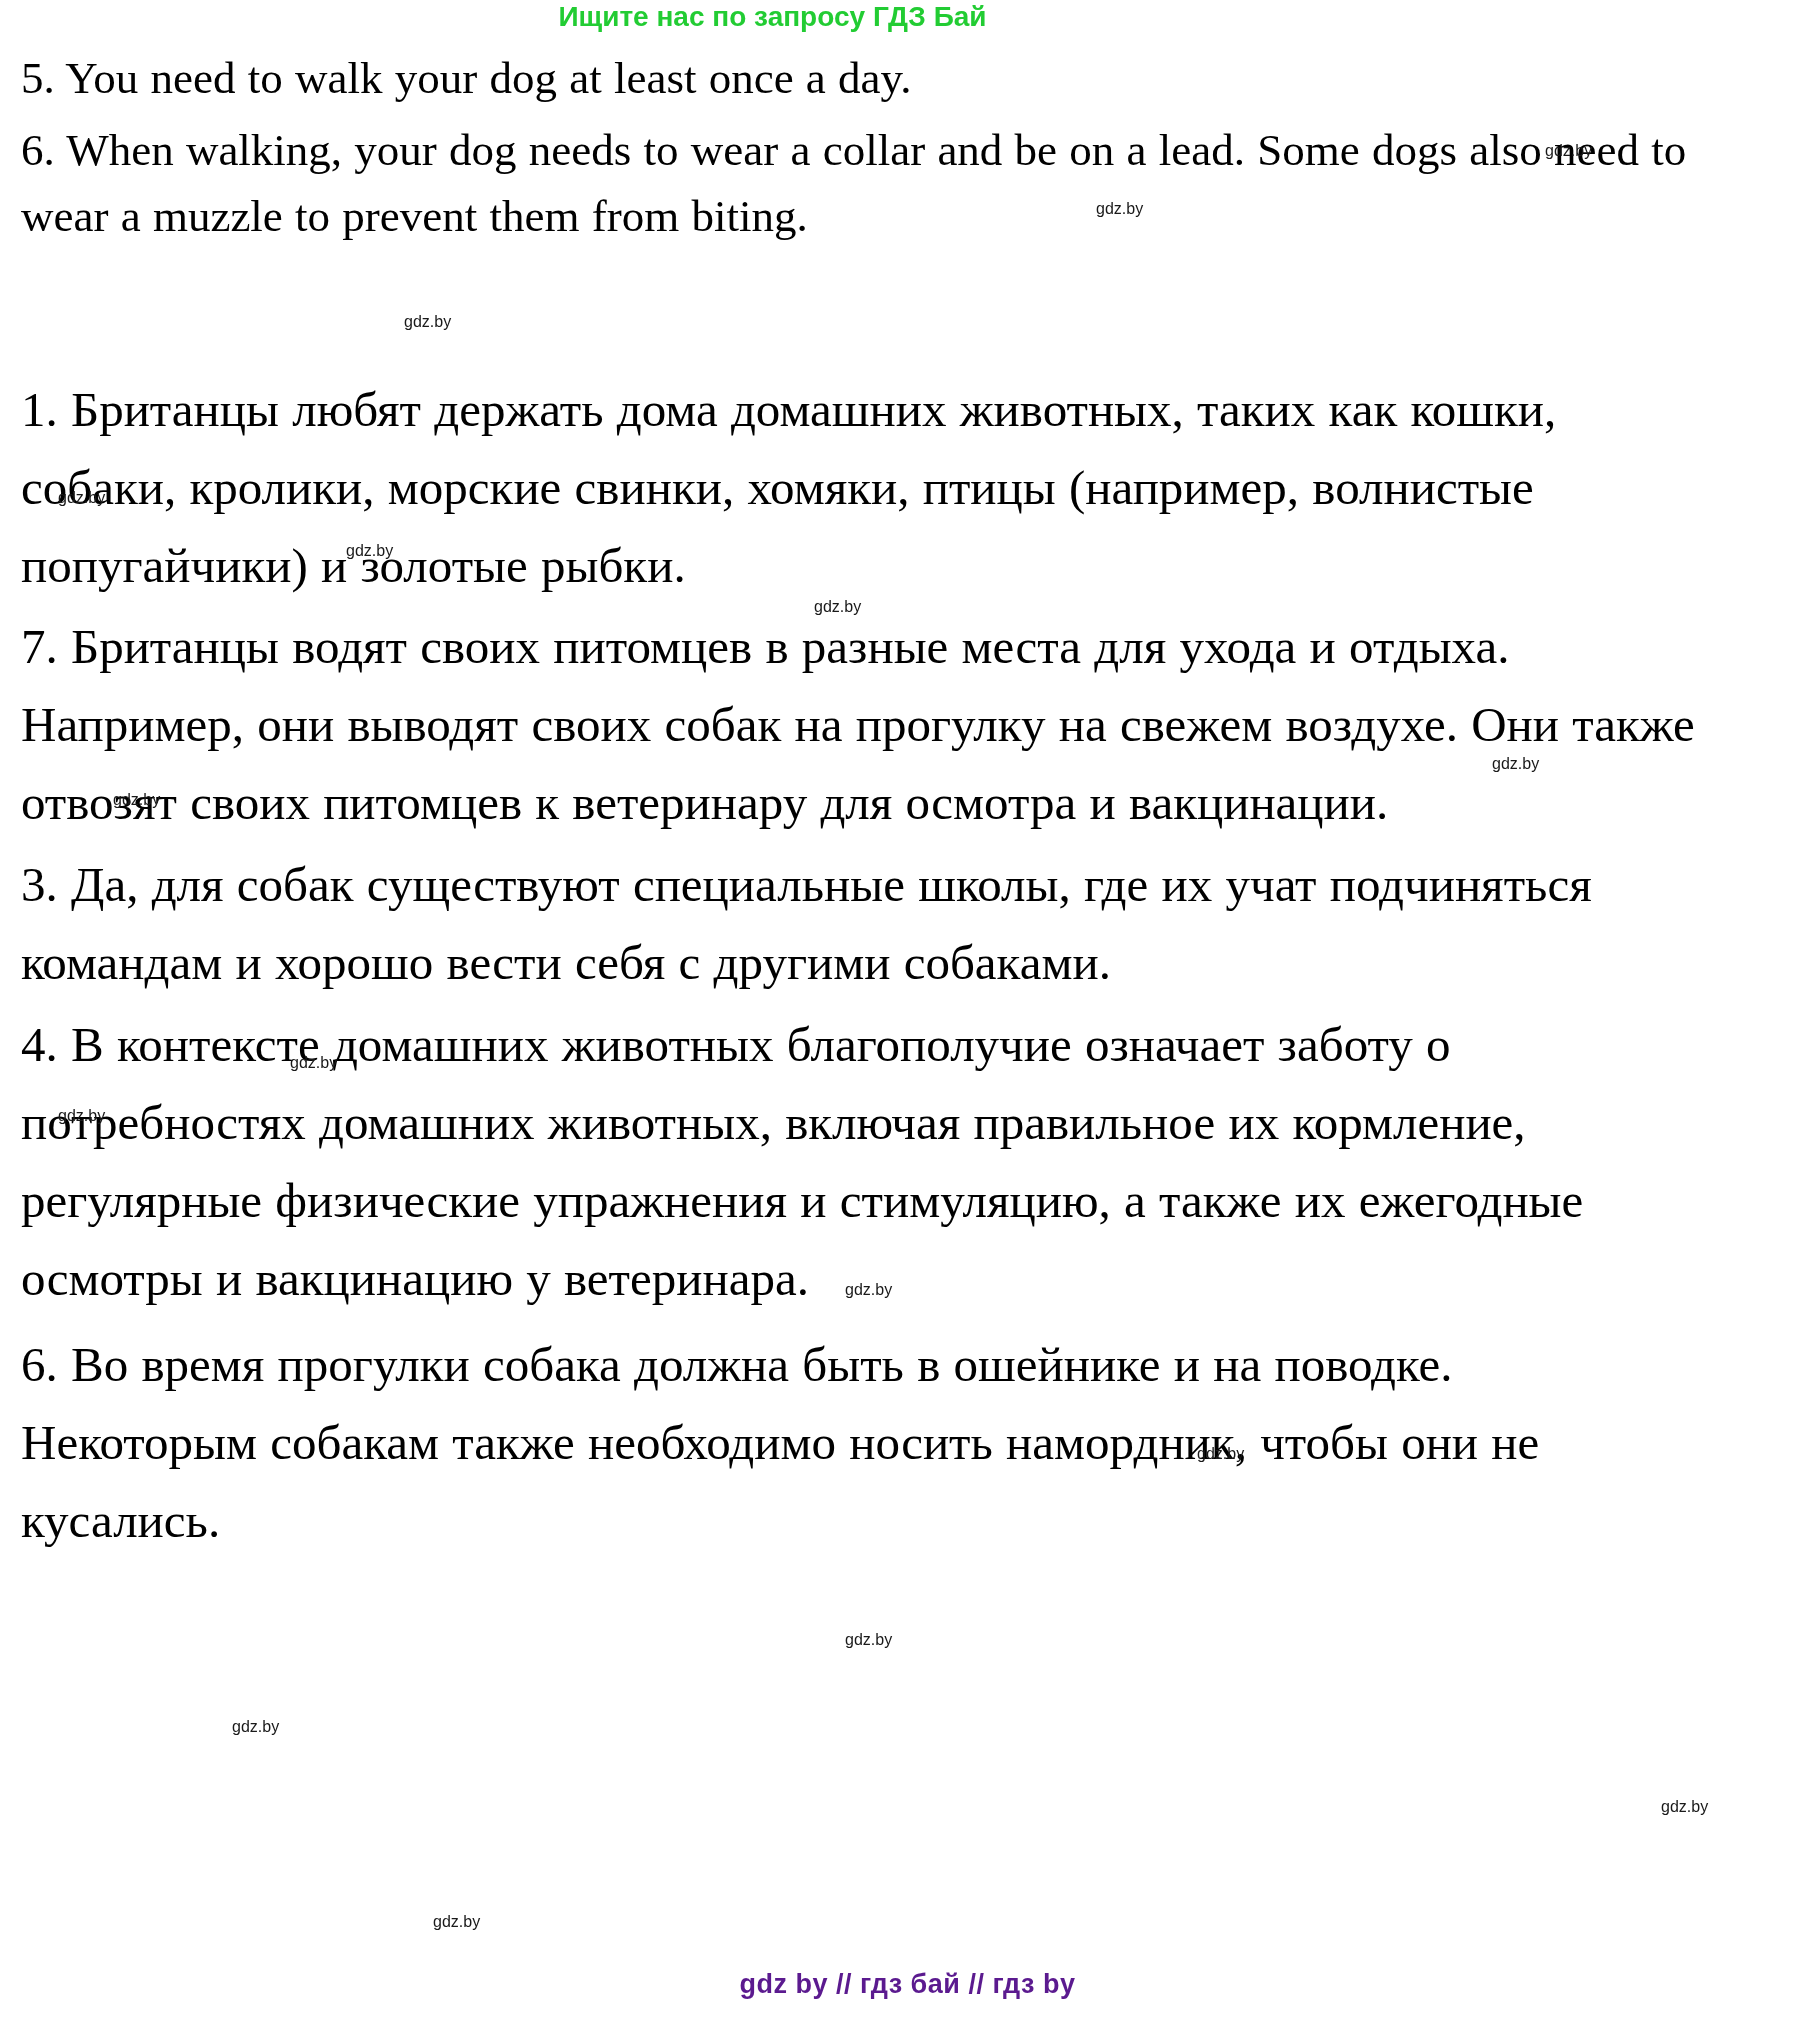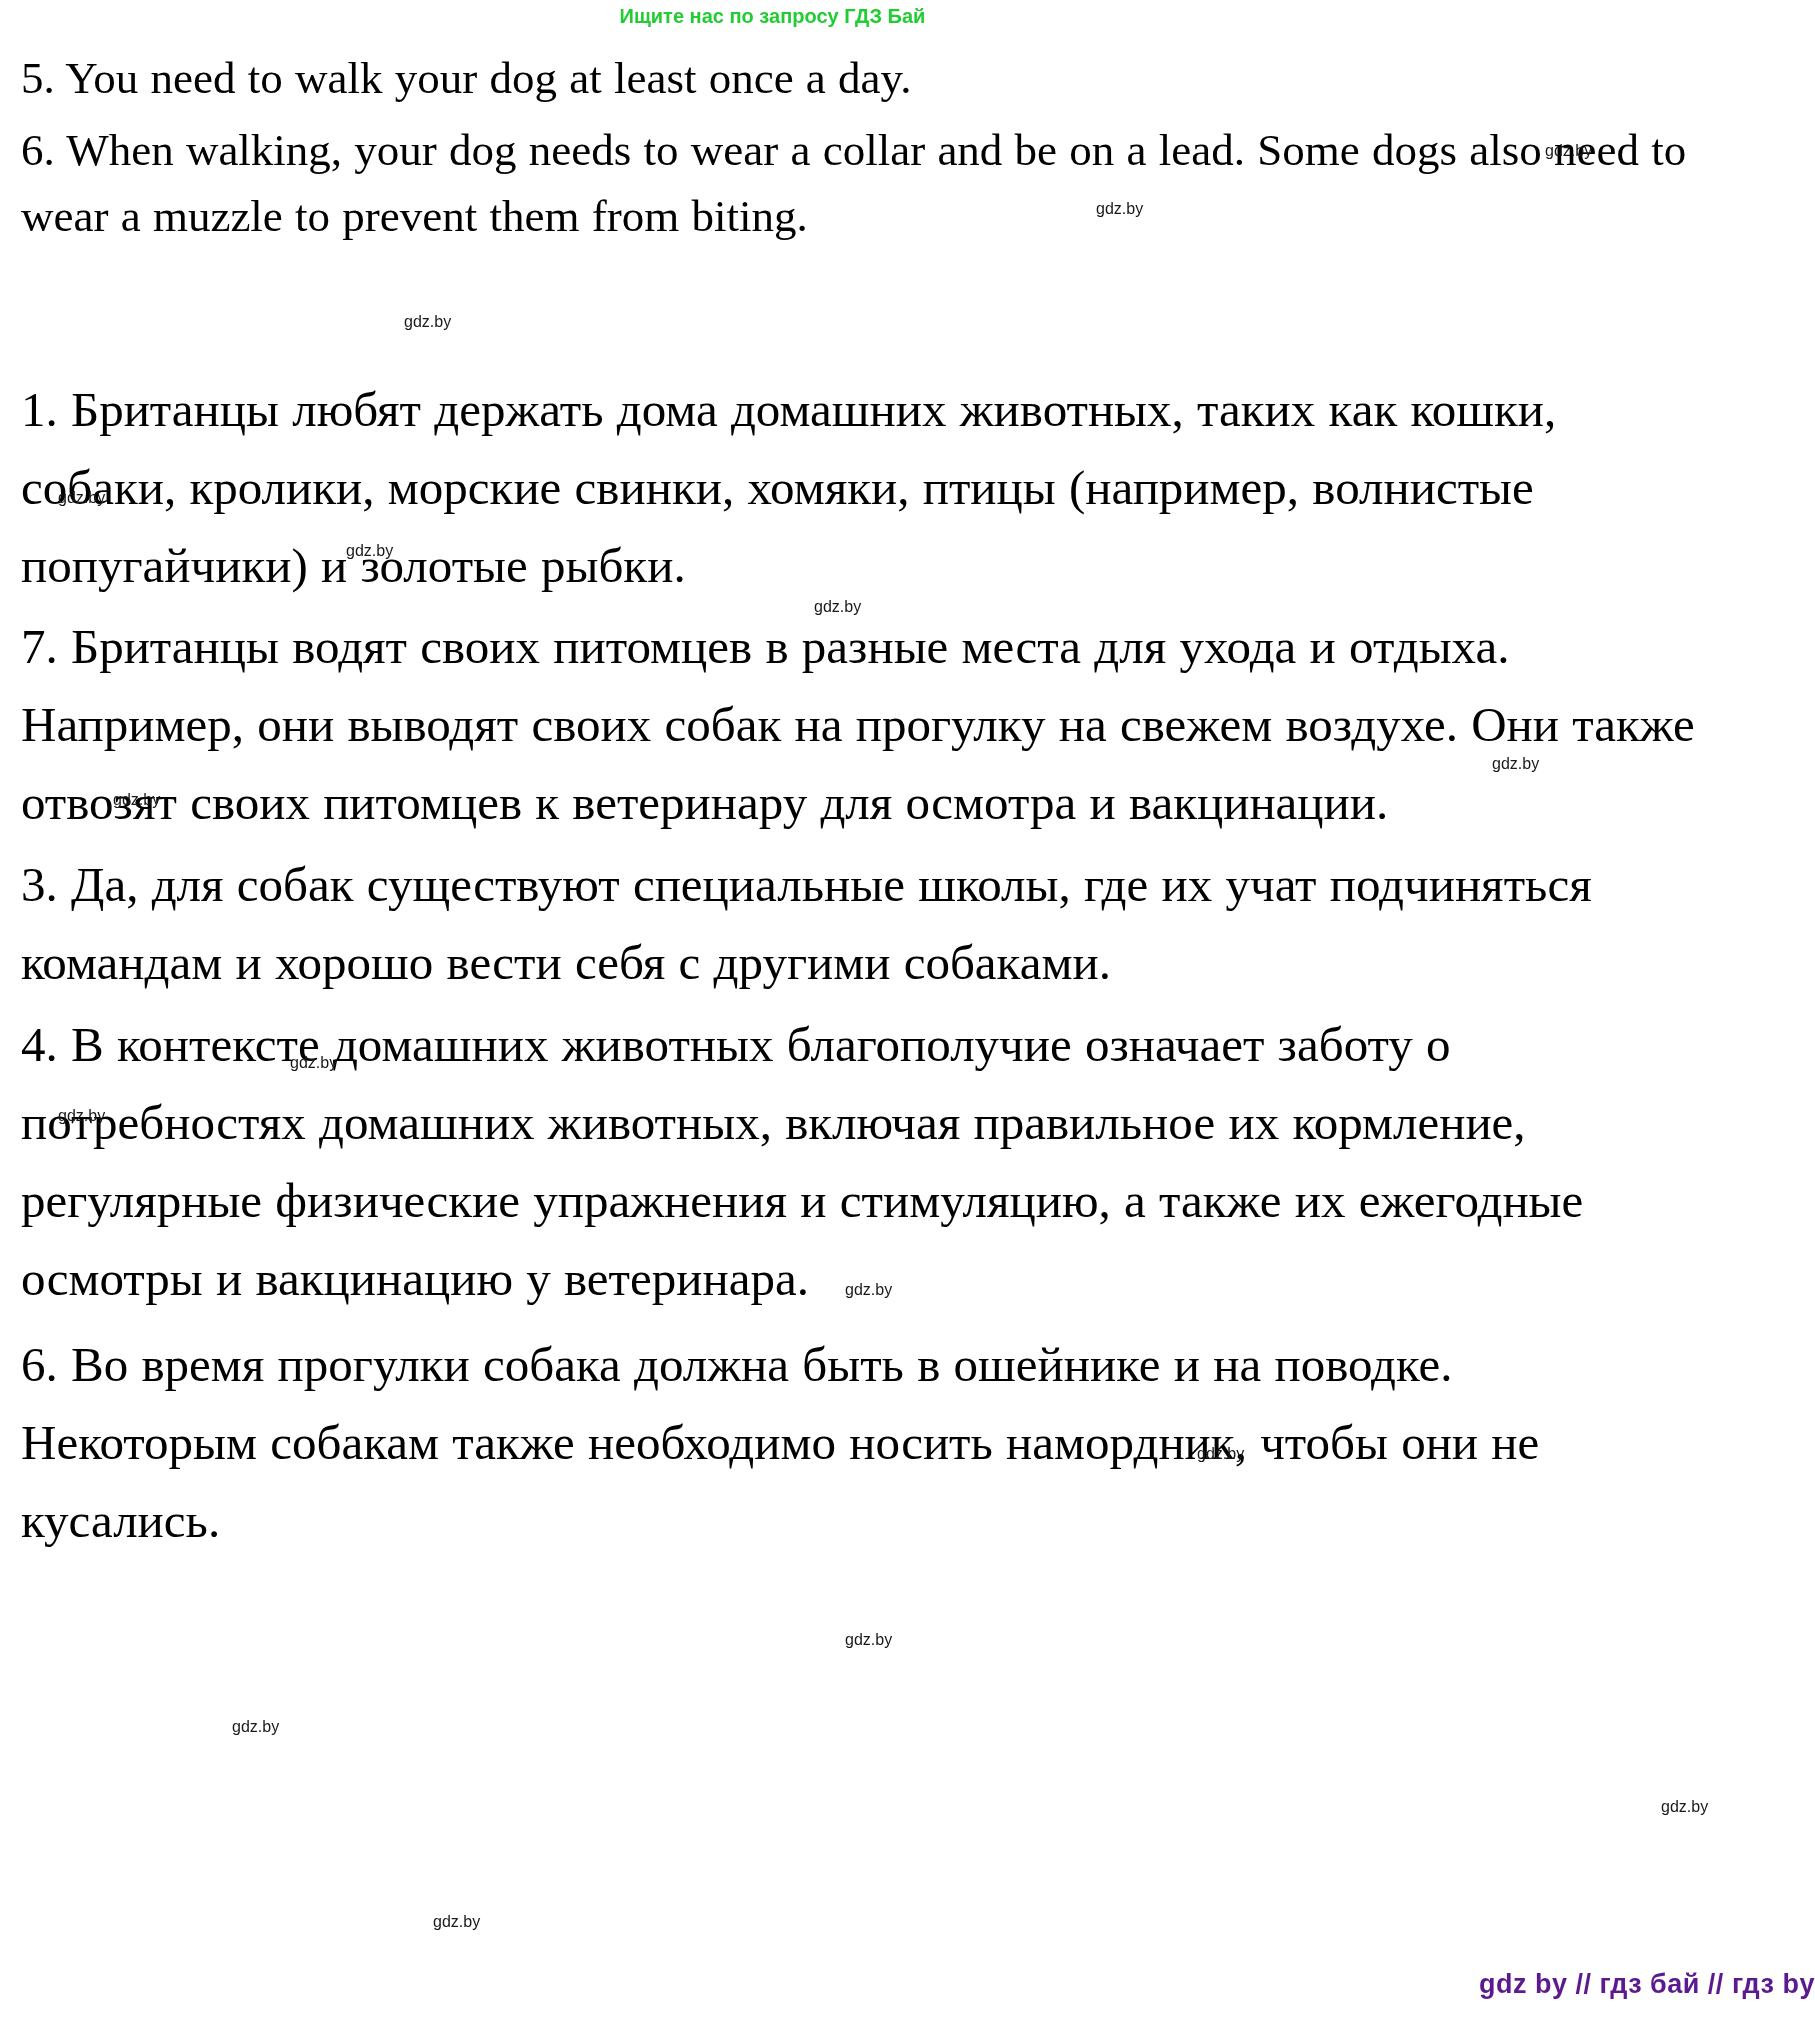--- a/index.html
+++ b/index.html
@@ -20,21 +20,21 @@
   }
 
   
   .promo-banner {
     position: absolute;
     top: 0;
     left: 0;
     width: 1545px;
     text-align: center;
     font-family: "Liberation Sans", "DejaVu Sans", sans-serif;
-    font-size: 20px;
+    font-size: 28px;
     font-weight: bold;
     color: #22cc33;
     line-height: 33px;
     white-space: nowrap;
   }
 
   
   .content {
     position: absolute;
     left: 21px;
@@ -68,21 +68,21 @@
     pointer-events: none;
     line-height: 1;
   }
 
   
   .footer-links {
     position: absolute;
     left: 0;
     top: 1969px;
     width: 1815px;
-    text-align: right;
+    text-align: center;
     font-family: "Liberation Sans", "DejaVu Sans", sans-serif;
     font-size: 27px;
     font-weight: bold;
     color: #5b1a8f;
     white-space: nowrap;
     letter-spacing: 0.5px;
   }
 </style>
 </head>
 <body>

